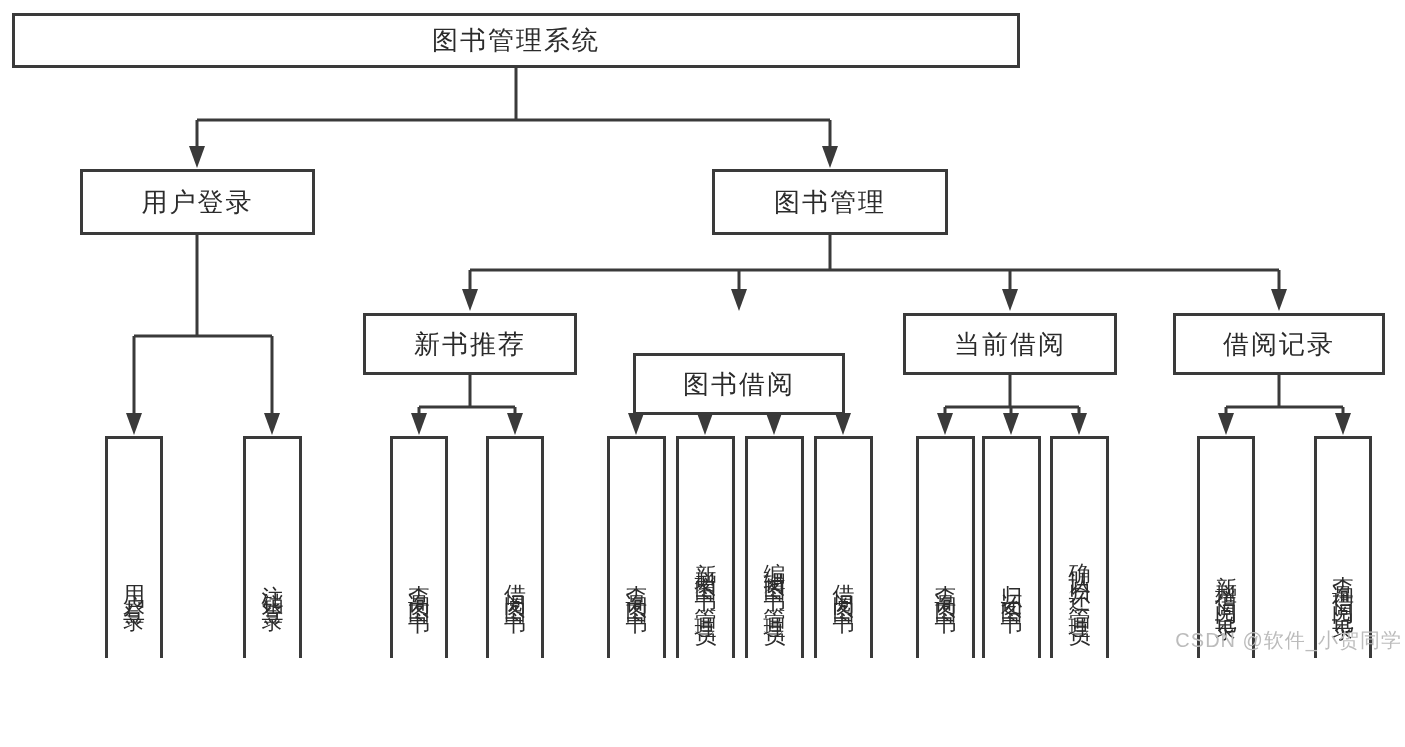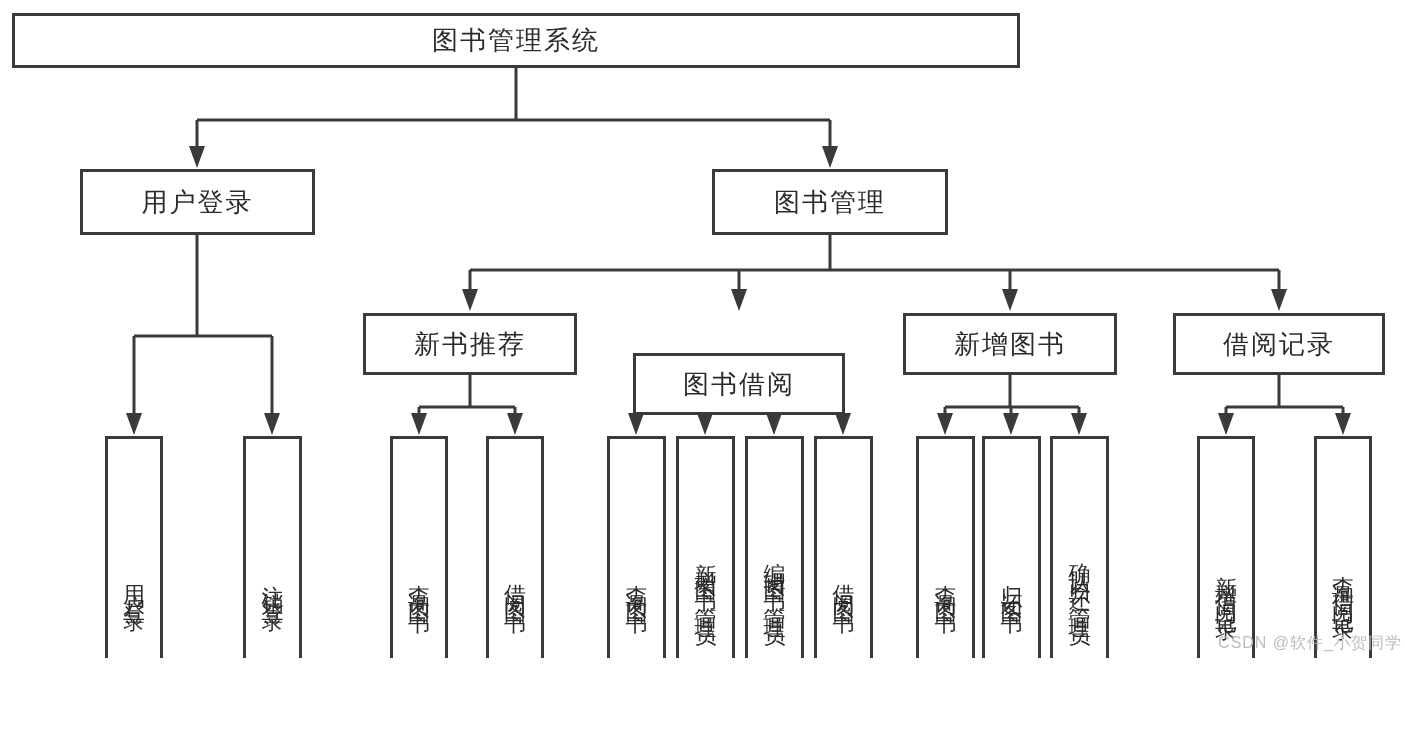--- a/index.html
+++ b/index.html
@@ -43,21 +43,21 @@
     text-orientation: mixed;
     font-size: 22px;
     letter-spacing: 9px;
     line-height: 1;
     white-space: nowrap;
   }
   .watermark {
     position: absolute;
     right: 3px;
     bottom: 4px;
-    font-size: 16px;
+    font-size: 20px;
     letter-spacing: 1px;
     color: var(--watermark);
     z-index: 5;
     pointer-events: none;
     white-space: nowrap;
   }
 </style>
 </head>
 <body>
 
@@ -110,21 +110,21 @@
     <span class="h-label">新书推荐</span>
   </div>
 
   <div class="node" style="left:712px; top:169px; width:236px; height:66px;">
     <span class="h-label">图书管理</span>
   </div>
   <div class="node" style="left:633px; top:313px; width:212px; height:62px;margin-top:40px;">
     <span class="h-label">图书借阅</span>
   </div>
   <div class="node" style="left:903px; top:313px; width:214px; height:62px;">
-    <span class="h-label">新增图书</span>
+    <span class="h-label">当前借阅</span>
   </div>
   <div class="node" style="left:1173px; top:313px; width:212px; height:62px;">
     <span class="h-label">借阅记录</span>
   </div>
 
   <div class="node v-node" style="left:105px; top:436px; width:58px; height:298px;">
     <span>用户登录</span>
   </div>
   <div class="node v-node" style="left:243px; top:436px; width:59px; height:298px;">
     <span>注销登录</span>

